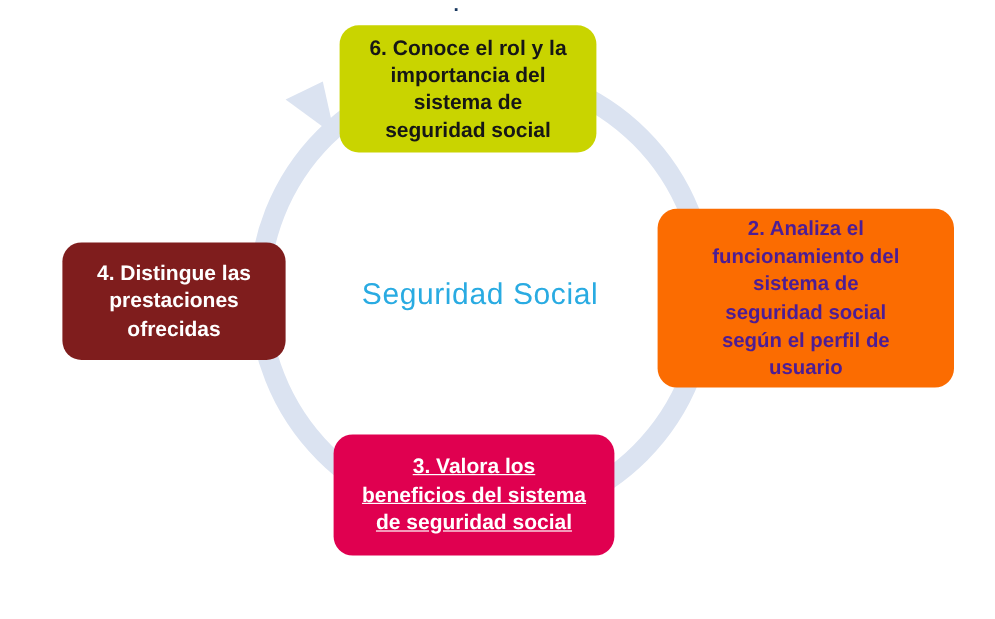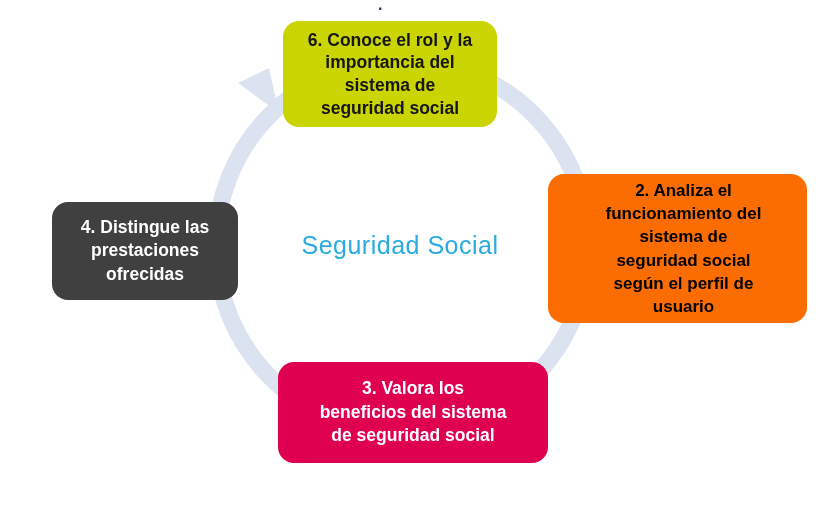--- a/index.html
+++ b/index.html
@@ -23,21 +23,21 @@
     border-radius: 16px;
     display: flex;
     align-items: center;
     justify-content: center;
     text-align: center;
     font-weight: bold;
     white-space: pre-line;
   }
   .step-1 { left: 283px; top: 21px;  width: 214px; height: 106px; font-size: 17.5px; line-height: 1.3; }
   .step-2 { left: 548px; top: 174px; width: 247px; height: 149px; font-size: 17px;   line-height: 1.36; }
-  .step-3 { left: 278px; top: 362px; width: 270px; height: 101px; font-size: 17.5px; line-height: 1.35; }
+  .step-3 { left: 278px; top: 362px; width: 234px; height: 101px; font-size: 17.5px; line-height: 1.35; text-decoration: underline; }
   .step-4 { left: 52px;  top: 202px; width: 186px; height: 98px;  font-size: 17.5px; line-height: 1.35; }
   .center-title {
     position: absolute;
     z-index: 1;
     left: 270px; top: 231px;
     width: 260px;
     text-align: center;
     font-size: 25px;
     font-weight: 400;
     letter-spacing: 0.5px;
@@ -59,32 +59,32 @@
   <svg class="cycle-svg" viewBox="0 0 829 516" xmlns="http://www.w3.org/2000/svg">
     <circle cx="402" cy="246" r="186" fill="none" stroke="#DBE3F1" stroke-width="17" style="stroke: rgb(219, 227, 241);"></circle>
     <polygon points="269,68 238,83 279,113" fill="#DBE3F1" style="fill: rgb(219, 227, 241);"></polygon>
   </svg>
 
   <div class="step step-1" style="background-color: rgb(201, 212, 0); color: rgb(22, 22, 22);">6. Conoce el rol y la
 importancia del
 sistema de
 seguridad social</div>
 
-  <div class="step step-2" style="background-color: rgb(251, 108, 1); color: #000000; padding-left: 12px;">2. Analiza el
+  <div class="step step-2" style="background-color: rgb(251, 108, 1); color: #4c1d95;">2. Analiza el
 funcionamiento del
 sistema de
 seguridad social
 según el perfil de
 usuario</div>
 
   <div class="step step-3" style="background-color: rgb(224, 0, 80); color: rgb(255, 255, 255);">3. Valora los
 beneficios del sistema
 de seguridad social</div>
 
-  <div class="step step-4" style="background-color: #404040; color: rgb(255, 255, 255);">4. Distingue las
+  <div class="step step-4" style="background-color: #7f1d1d; color: rgb(255, 255, 255);">4. Distingue las
 prestaciones
 ofrecidas</div>
 
   <div class="center-title" style="color: rgb(41, 171, 226);">Seguridad Social</div>
 
   <div class="stray-mark">.</div>
 
 </div>
 
 </body></html>

